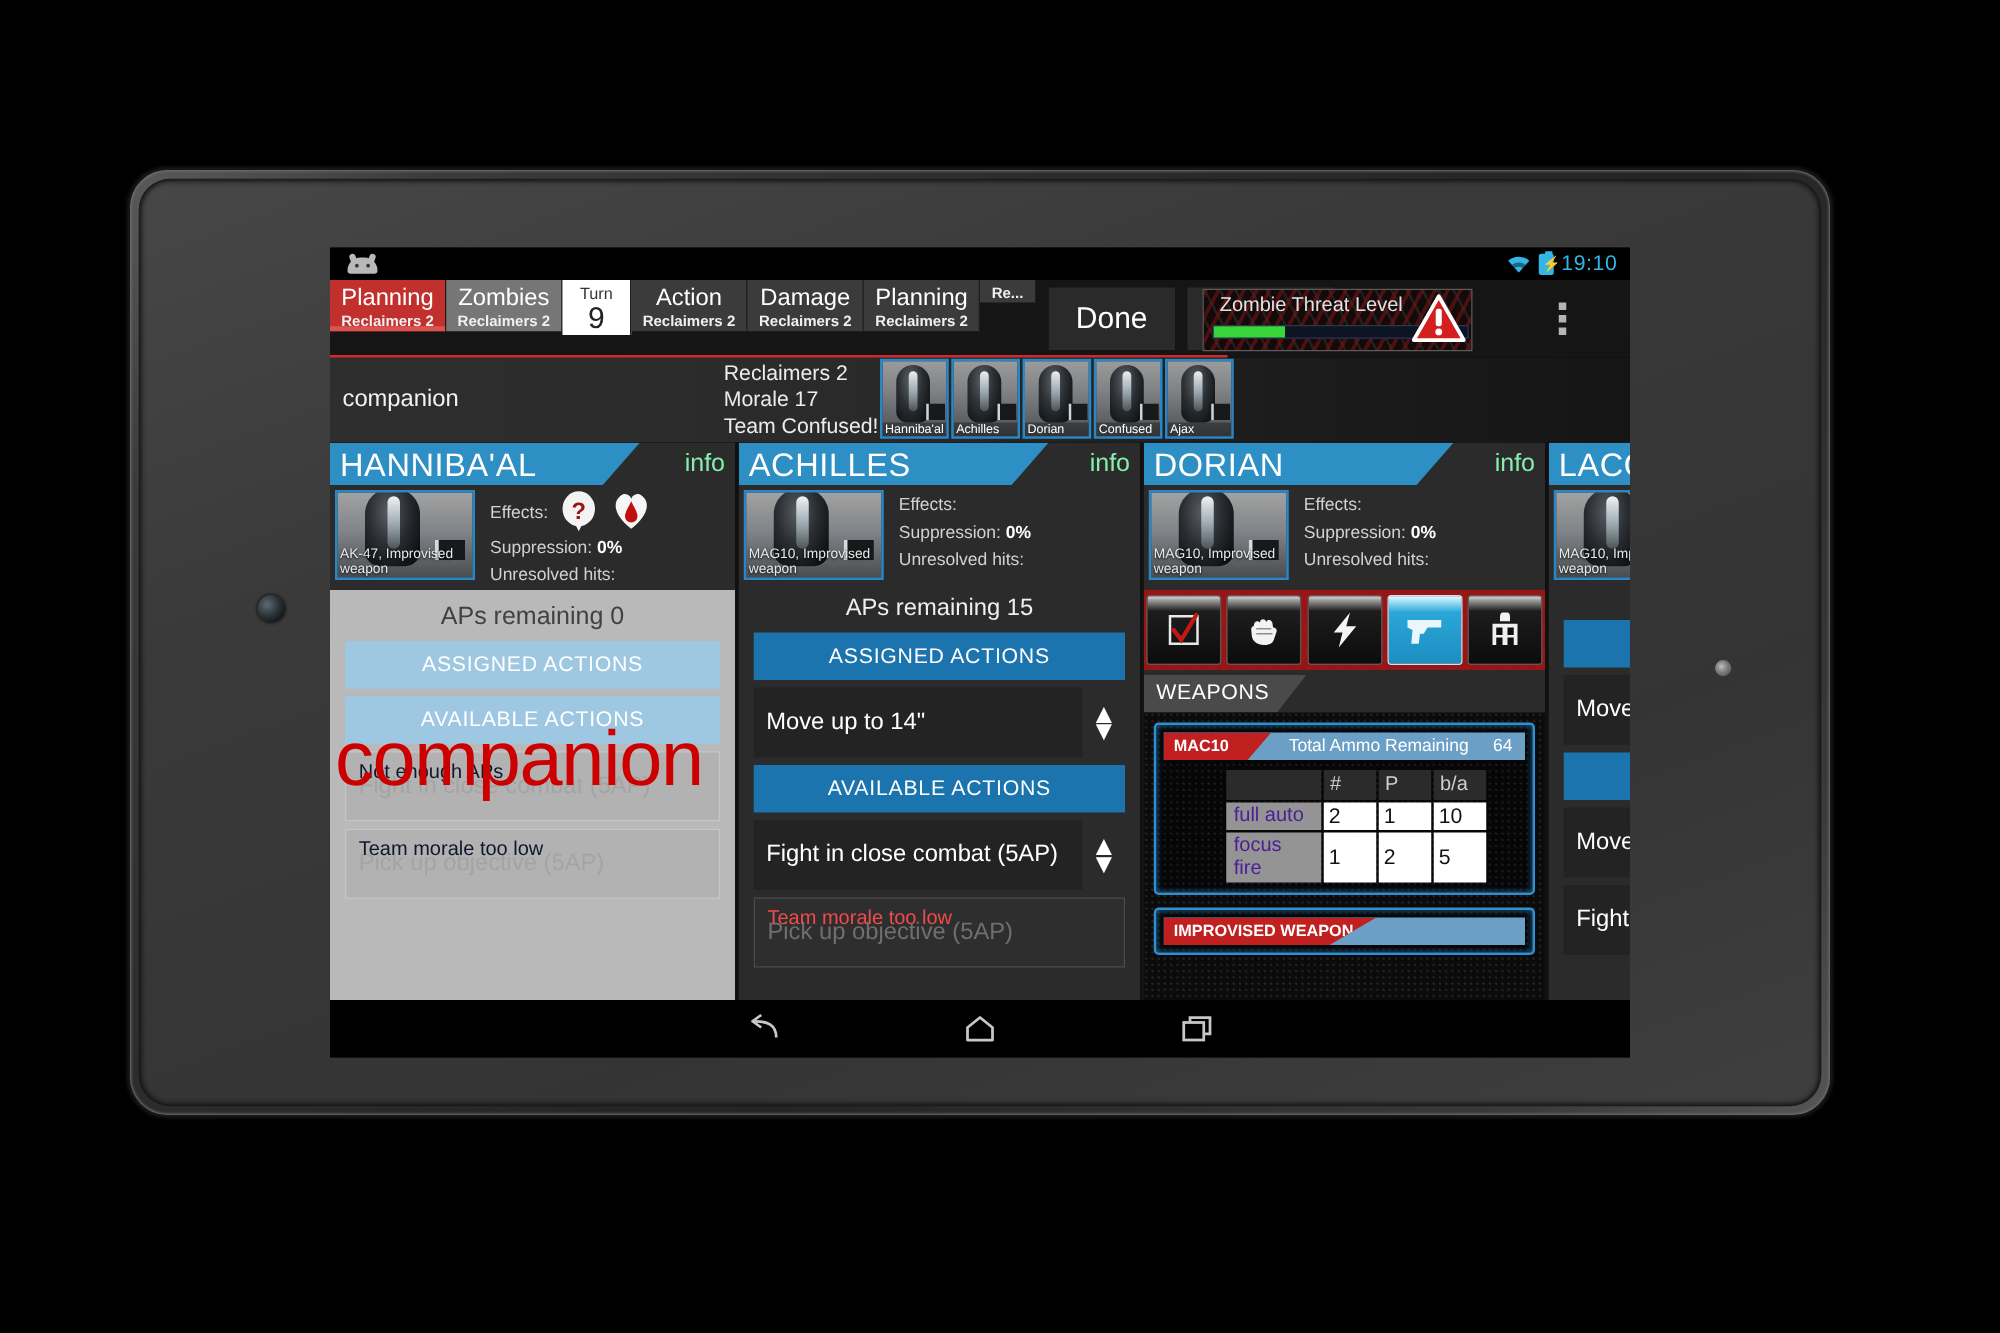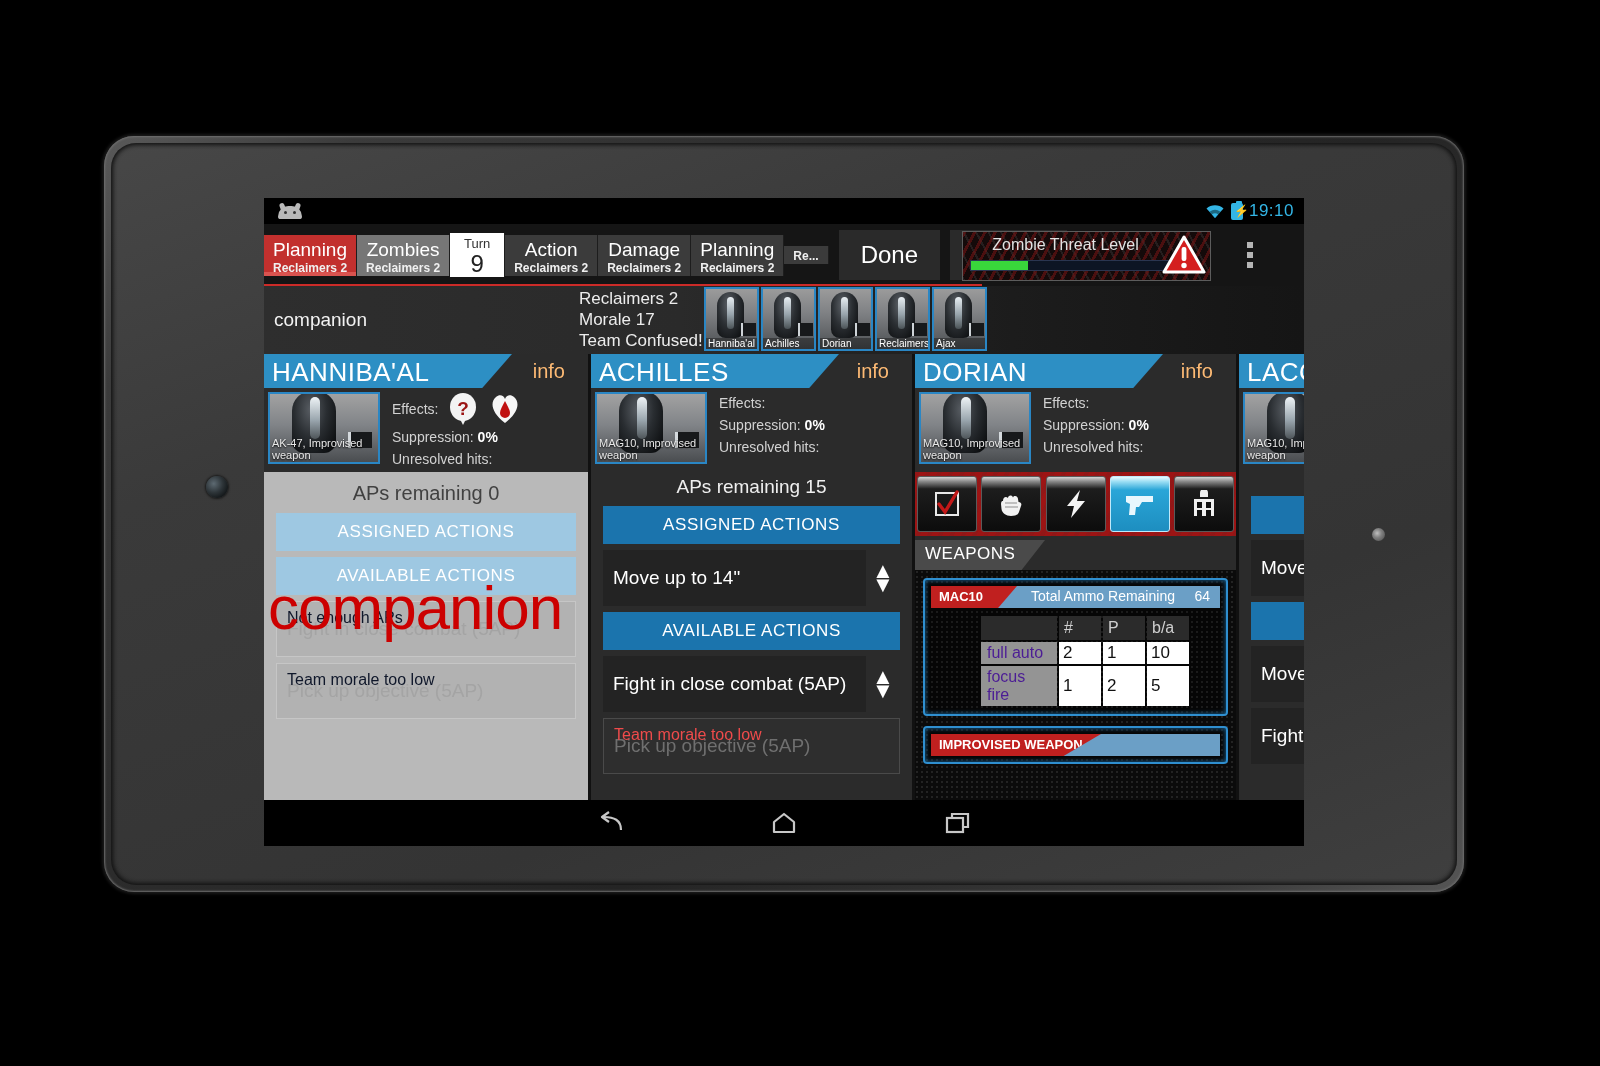--- a/index.html
+++ b/index.html
@@ -85,21 +85,21 @@
     position:absolute; left:1px; top:0px; font-size:12px; color:#000; line-height:13px;
     font-weight:bold;
   }
   #clock { color:#33b5e5; font-size:17px; letter-spacing:.5px; }
 
   
   #topbar {
     position:relative; height: 62px; background:#151515;
     display:flex; align-items:stretch;
   }
-  #tabstrip { display:flex; align-items:center; height:100%; overflow:hidden; }
+  #tabstrip { display:flex; align-items:flex-start; height:100%; overflow:hidden; }
   .tab {
     min-width: 86px; padding: 3px 9px 0 9px;
     background: #3b3b3b;
     border-right: 1px solid #1d1d1d;
     color:#fff; text-align:center;
     display:flex; flex-direction:column; justify-content:center; align-items:center;
     position:relative;
   }
   .tab .t-main { font-size:19px; line-height:23px; white-space:nowrap; }
   .tab .t-sub { font-size:12px; font-weight:bold; line-height:15px; white-space:nowrap; color:#f0f0f0; }
@@ -122,21 +122,21 @@
 
   .topbtn {
     margin: 6px 0 6px 10px; padding: 0 22px;
     background:#2a2a2a; color:#fff; font-size:24px;
     display:flex; align-items:center; border:none;
     font-family:"Liberation Sans", sans-serif;
   }
 
   
   #threat {
-    position:absolute; left: 698px; top: 7px; width: 249px; height: 50px;
+    position:absolute; left: 698px; top: 7px; width: 216px; height: 50px;
     border:1px solid #5c5c5c;
     background:
       repeating-linear-gradient(118deg, rgba(120,20,20,.55) 0 3px, rgba(0,0,0,0) 3px 9px),
       repeating-linear-gradient(62deg, rgba(90,90,90,.25) 0 2px, rgba(0,0,0,0) 2px 11px),
       #140a0a;
     display:flex; align-items:center;
   }
   #threat-label { position:absolute; left:0; right:42px; top:4px; text-align:center; color:#e2e2e2; font-size:16px;}
   #threat-bar {
     position:absolute; left:7px; bottom:9px; width:205px; height:11px;
@@ -201,21 +201,21 @@
   .namebar .blue {
     position:absolute; left:0; top:0; height:34px; width:248px;
     background:#2d8fc4;
     clip-path: polygon(0 0, 100% 0, 88% 100%, 0 100%);
   }
   .namebar .nm {
     position:absolute; left:8px; top:3px; color:#fff; font-size:26px;
     letter-spacing:.5px; white-space:nowrap;
   }
   .namebar .info {
-    position:absolute; right:23px; top:6px; color:#fdba74; font-size:20px;
+    position:absolute; right:8px; top:6px; color:#86efac; font-size:20px;
   }
 
   .statrow { display:flex; padding: 4px 0 0 4px; height: 82px; }
   .thumb {
     width: 112px; height: 72px; border:2px solid #2a86c4; position:relative; overflow:hidden;
     background: linear-gradient(180deg,#a2a2a2 0%,#818488 45%,#4a4d50 100%);
     flex:0 0 112px;
   }
   .thumb .helm {
     position:absolute; left:22px; top:-3px; width:44px; height:62px; border-radius:20px 20px 12px 12px;
@@ -448,21 +448,21 @@
       <div class="portrait">
         <div class="helm"></div>
           <div class="visor"></div>
           <div class="box"></div>
         <div class="pname">Dorian</div>
       </div>
       <div class="portrait">
         <div class="helm"></div>
           <div class="visor"></div>
           <div class="box"></div>
-        <div class="pname">Reclaimers</div>
+        <div class="pname">Confused</div>
       </div>
       <div class="portrait">
         <div class="helm"></div>
           <div class="visor"></div>
           <div class="box"></div>
         <div class="pname">Ajax</div>
       </div>
     </div>
   </div>
 

